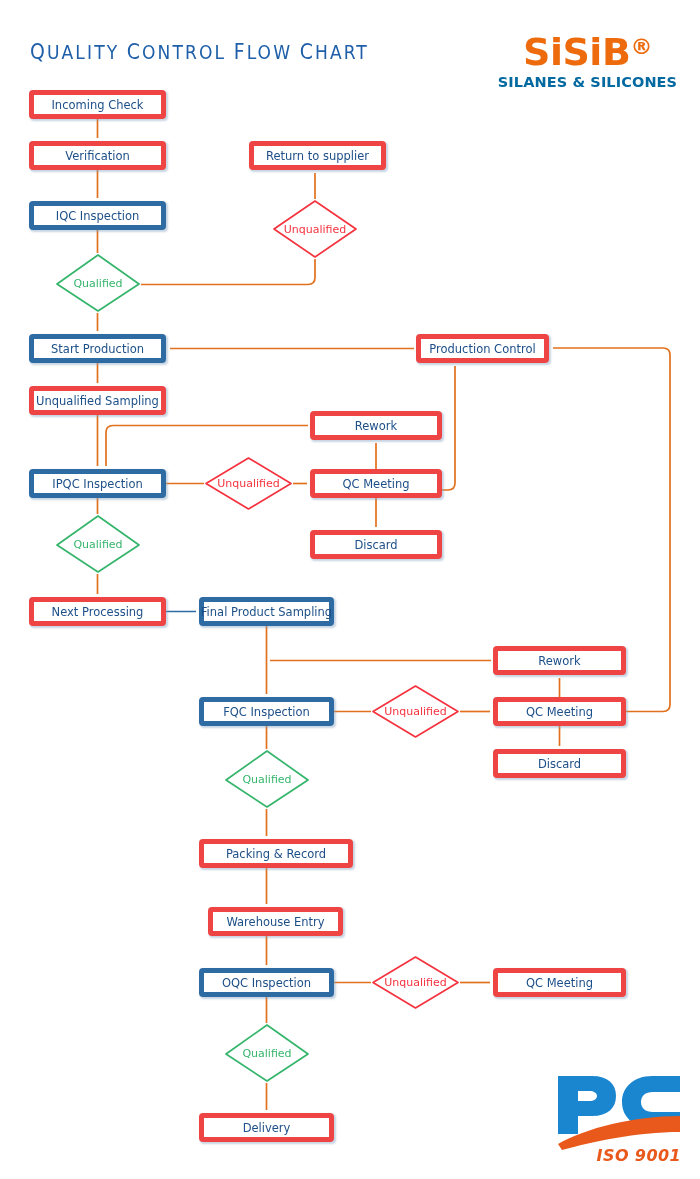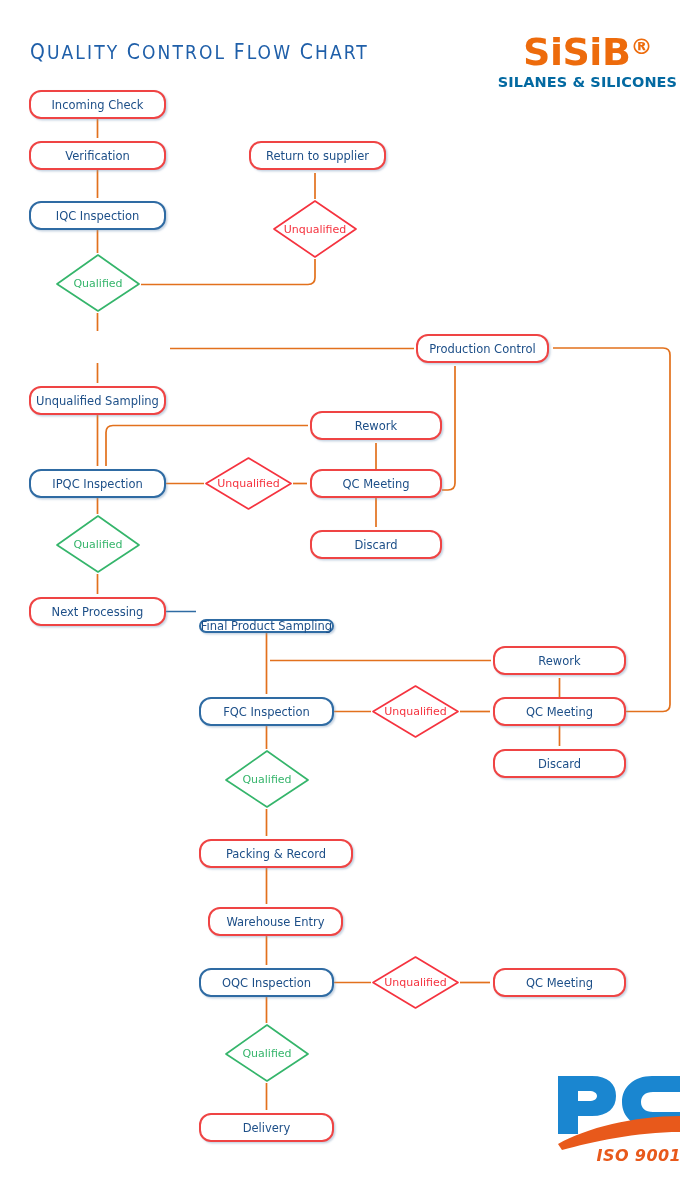--- a/index.html
+++ b/index.html
@@ -82,22 +82,22 @@
     font-weight: bold;
     color: #e8591b;
     letter-spacing: 0.4px;
     white-space: nowrap;
   }
 
   
   .node {
     position: absolute;
     box-sizing: border-box;
-    border: 2px solid #ef4444;
-    border-radius: 12px;
+    border: 5px solid #ef4444;
+    border-radius: 4px;
     background: #ffffff;
     color: #1d4f88;
     font-size: 11.5px;
     font-family: "DejaVu Sans", "Liberation Sans", sans-serif;
     display: flex;
     align-items: center;
     justify-content: center;
     text-align: center;
     box-shadow: 1.5px 1.5px 2px rgba(130,160,190,0.45);
     z-index: 3;
@@ -239,28 +239,29 @@
     <g stroke="#2f6ba3" stroke-width="1.5">
 
       <path d="M166,611.5 L196,611.5" marker-end="url(#ar-b)"></path>
     </g>
   </svg>
 
   <div class="node" style="left:29px;  top:90px;   width:137px; height:29px;">Incoming Check</div>
   <div class="node" style="left:29px;  top:141px;  width:137px; height:29px;">Verification</div>
   <div class="node strong" style="left:29px;  top:201px;  width:137px; height:29px;">IQC Inspection</div>
   <div class="node" style="left:249px; top:141px;  width:137px; height:29px;">Return to supplier</div>
+  <div class="node strong" style="left:29px;  top:334px;  width:137px; height:29px;">Start Production</div>
   <div class="node" style="left:416px; top:334px;  width:133px; height:29px;">Production Control</div>
   <div class="node" style="left:29px;  top:386px;  width:137px; height:29px;">Unqualified Sampling</div>
   <div class="node" style="left:310px; top:411px;  width:132px; height:29px;">Rework</div>
   <div class="node strong" style="left:29px;  top:469px;  width:137px; height:29px;">IPQC Inspection</div>
   <div class="node" style="left:310px; top:469px;  width:132px; height:29px;">QC Meeting</div>
   <div class="node" style="left:310px; top:530px;  width:132px; height:29px;">Discard</div>
   <div class="node" style="left:29px;  top:597px;  width:137px; height:29px;">Next Processing</div>
-  <div class="node strong" style="left:199px; top:597px;  width:135px; height:14px;margin-top:22px;">Final Product Sampling</div>
+  <div class="node strong" style="left:199px; top:597px;  width:135px; height:29px;">Final Product Sampling</div>
   <div class="node" style="left:493px; top:646px;  width:133px; height:29px;">Rework</div>
   <div class="node strong" style="left:199px; top:697px;  width:135px; height:29px;">FQC Inspection</div>
   <div class="node" style="left:493px; top:697px;  width:133px; height:29px;">QC Meeting</div>
   <div class="node" style="left:493px; top:749px;  width:133px; height:29px;">Discard</div>
   <div class="node" style="left:199px; top:839px;  width:154px; height:29px;">Packing &amp; Record</div>
   <div class="node" style="left:199px; top:907px;  width:135px; height:29px;margin-left:9px;">Warehouse Entry</div>
   <div class="node strong" style="left:199px; top:968px;  width:135px; height:29px;">OQC Inspection</div>
   <div class="node" style="left:493px; top:968px;  width:133px; height:29px;">QC Meeting</div>
   <div class="node" style="left:199px; top:1113px; width:135px; height:29px;">Delivery</div>
 

